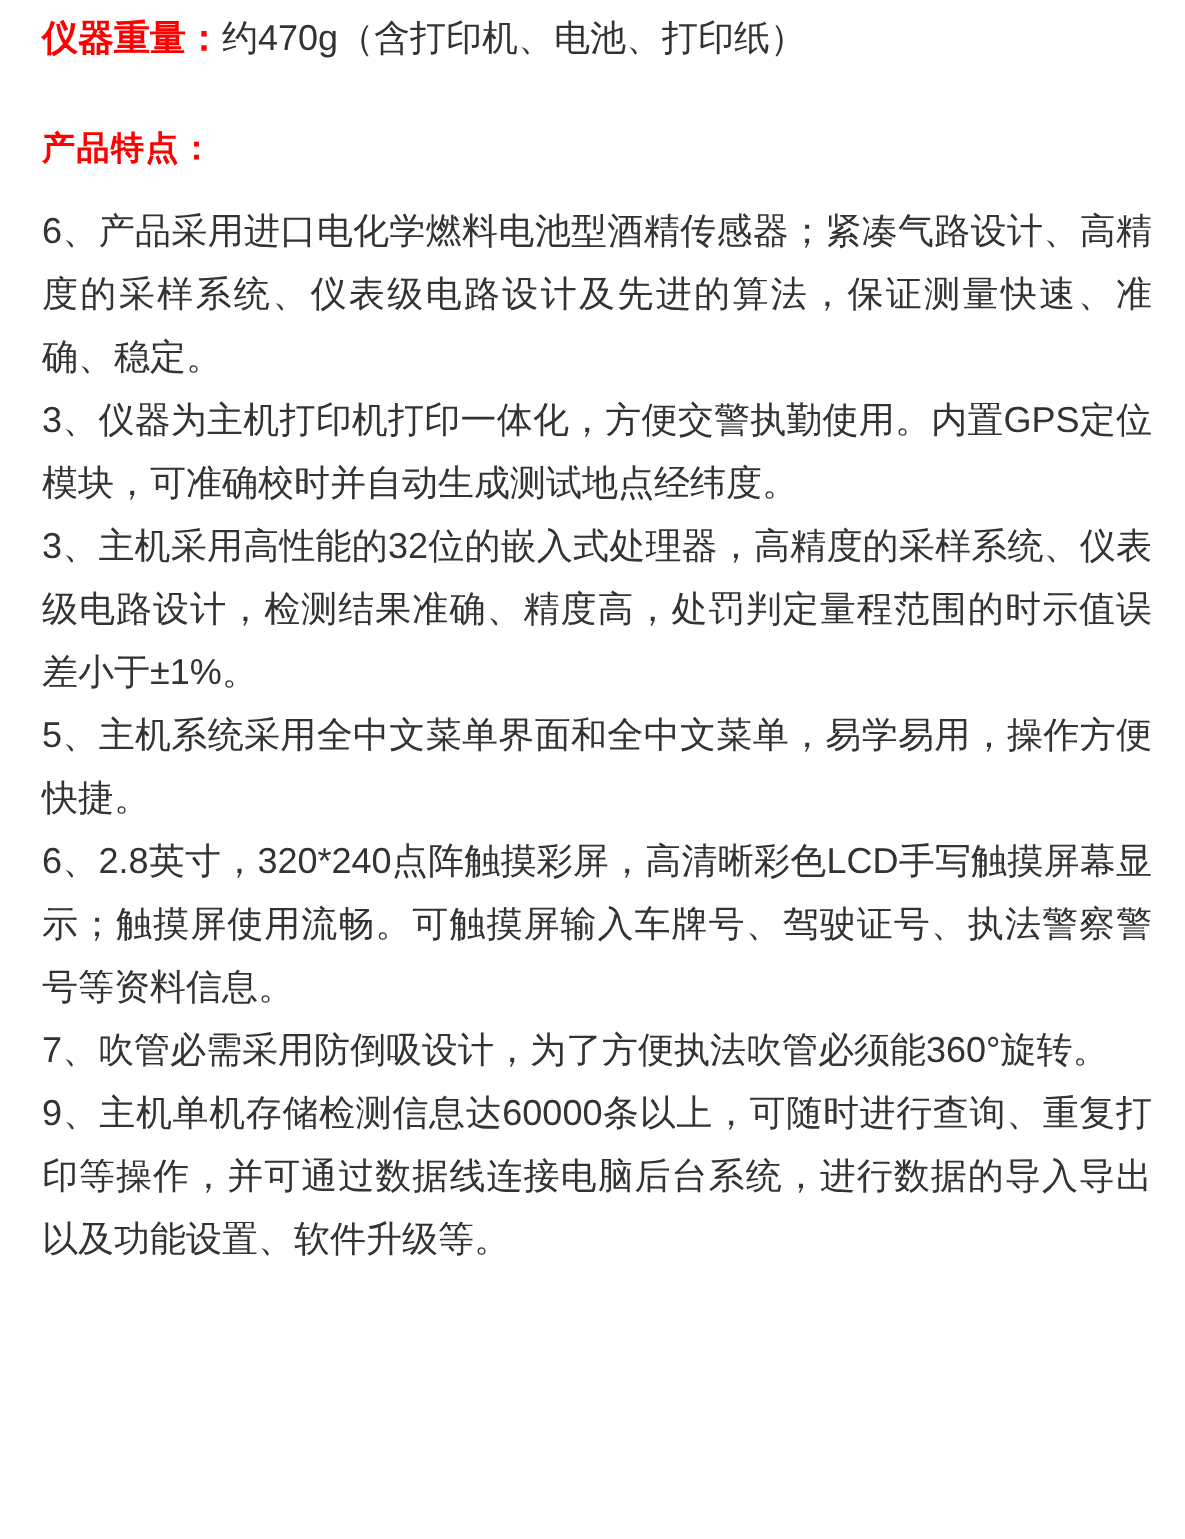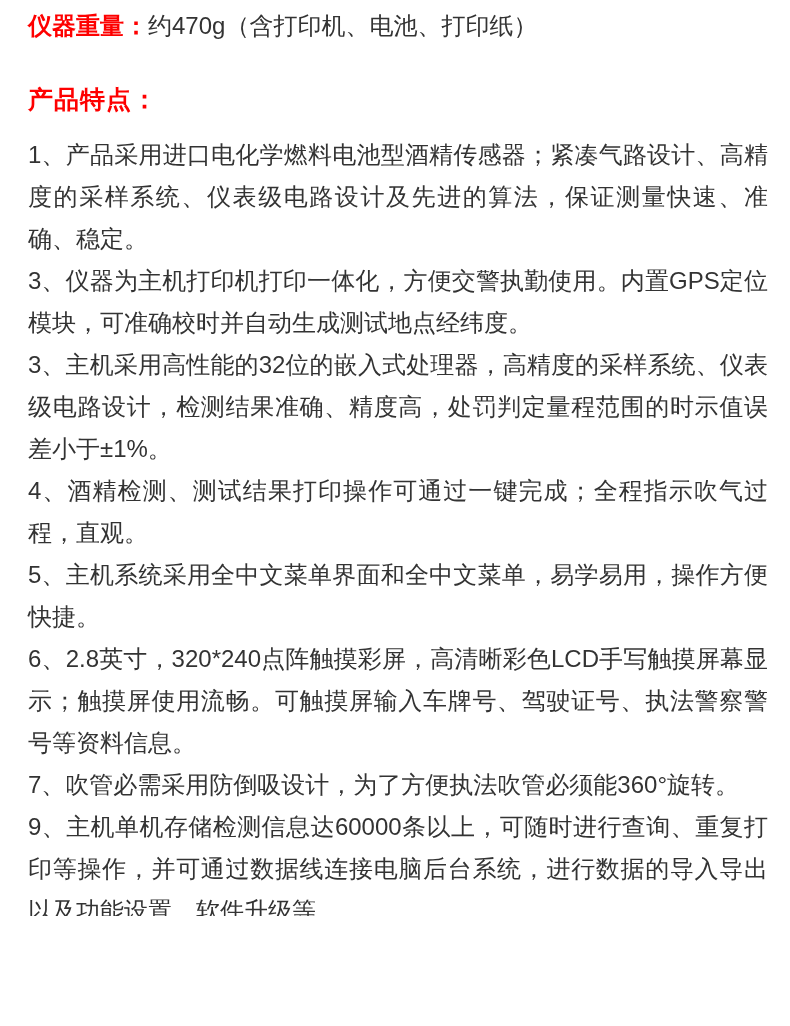--- a/index.html
+++ b/index.html
@@ -25,21 +25,21 @@
   }
   .weight-label {
     color: #fe0000;
     font-weight: bold;
   }
   .weight-value {
     color: #333333;
   }
   .section-title {
     margin: 38px 0 16px 0;
-    font-size: 25px;
+    font-size: 22px;
     line-height: 38px;
     font-weight: bold;
     color: #fe0000;
     letter-spacing: 1px;
   }
   .features {
     margin: 0;
     padding: 0;
     list-style: none;
   }
@@ -57,23 +57,22 @@
 
 <div class="page">
 
   <p class="weight-line">
     <span class="weight-label">仪器重量：</span><span class="weight-value">约470g（含打印机、电池、打印纸）</span>
   </p>
 
   <h2 class="section-title">产品特点：</h2>
 
   <div class="features">
-    <p class="feature">1、产品采用进口电化学燃料电池型酒精传感器；紧凑气路设计、高精度的采样系统、仪表级电路设计及先进的算法，保证测量快速、准确、稳定。</p>
+    <p class="feature">6、产品采用进口电化学燃料电池型酒精传感器；紧凑气路设计、高精度的采样系统、仪表级电路设计及先进的算法，保证测量快速、准确、稳定。</p>
     <p class="feature">3、仪器为主机打印机打印一体化，方便交警执勤使用。内置GPS定位模块，可准确校时并自动生成测试地点经纬度。</p>
     <p class="feature">3、主机采用高性能的32位的嵌入式处理器，高精度的采样系统、仪表级电路设计，检测结果准确、精度高，处罚判定量程范围的时示值误差小于±1%。</p>
-    <p class="feature">4、酒精检测、测试结果打印操作可通过一键完成；全程指示吹气过程，直观。</p>
     <p class="feature">5、主机系统采用全中文菜单界面和全中文菜单，易学易用，操作方便快捷。</p>
     <p class="feature">6、2.8英寸，320*240点阵触摸彩屏，高清晰彩色LCD手写触摸屏幕显示；触摸屏使用流畅。可触摸屏输入车牌号、驾驶证号、执法警察警号等资料信息。</p>
     <p class="feature">7、吹管必需采用防倒吸设计，为了方便执法吹管必须能360°旋转。</p>
     <p class="feature">9、主机单机存储检测信息达60000条以上，可随时进行查询、重复打印等操作，并可通过数据线连接电脑后台系统，进行数据的导入导出以及功能设置、软件升级等。</p>
   </div>
 
 </div>
 
 </body></html>

